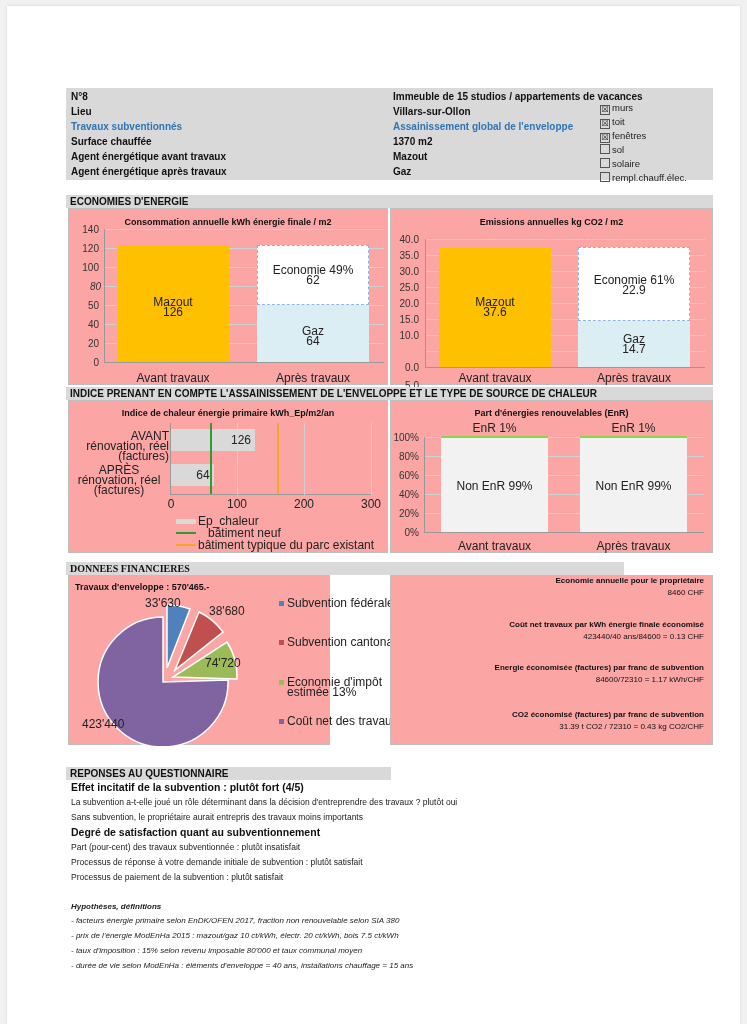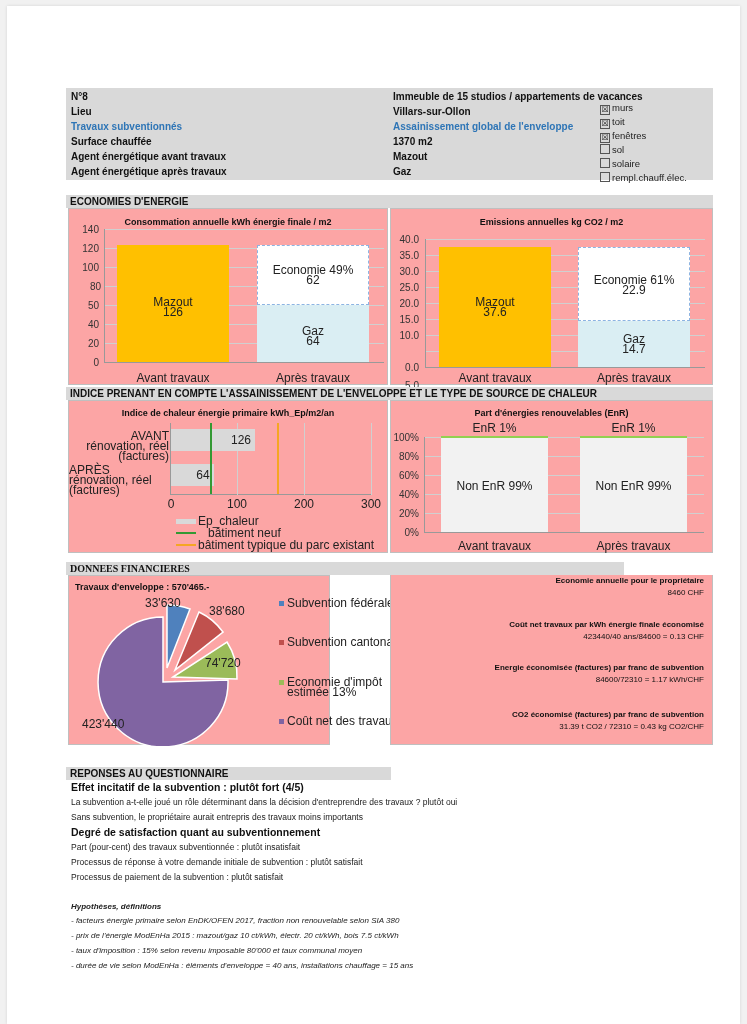--- a/index.html
+++ b/index.html
@@ -49,21 +49,21 @@
 <div class="chk" style="left:600px;top:157px;"><span class="box"></span><span>solaire</span></div>
 <div class="chk" style="left:600px;top:171px;"><span class="box"></span><span>rempl.chauff.élec.</span></div>
 
 <div class="sect" style="left:66px;top:195px;width:647px;">ECONOMIES D'ENERGIE</div>
 
 <div class="panel" style="left:68px;top:208px;width:320px;height:177px;">
   <div class="ctitle" style="top:8px;">Consommation annuelle kWh énergie finale / m2</div>
   <div class="tick" style="left:2px;top:15px;">140</div>
   <div class="tick" style="left:2px;top:34px;">120</div>
   <div class="tick" style="left:2px;top:53px;">100</div>
-  <div class="tick" style="left:4px;top:72px;">80</div>
+  <div class="tick" style="left:4px;top:72px;font-style:italic;">80</div>
   <div class="tick" style="left:2px;top:91px;">50</div>
   <div class="tick" style="left:2px;top:110px;">40</div>
   <div class="tick" style="left:2px;top:129px;">20</div>
   <div class="tick" style="left:2px;top:148px;">0</div>
   <div class="gl" style="left:35px;width:280px;top:20px;"></div>
   <div class="gl" style="left:35px;width:280px;top:39px;"></div>
   <div class="gl" style="left:35px;width:280px;top:58px;"></div>
   <div class="gl" style="left:35px;width:280px;top:77px;"></div>
   <div class="gl" style="left:35px;width:280px;top:96px;"></div>
   <div class="gl" style="left:35px;width:280px;top:115px;"></div>
@@ -109,21 +109,21 @@
   <div class="lbl" style="left:187px;top:66px;width:112px;"><span>Economie 61%</span><br><span>22.9</span></div>
   <div class="lbl" style="left:48px;top:164px;width:112px;">Avant travaux</div>
   <div class="lbl" style="left:187px;top:164px;width:112px;">Après travaux</div>
 </div>
 
 <div class="sect" style="left:66px;top:387px;width:647px;">INDICE PRENANT EN COMPTE L'ASSAINISSEMENT DE L'ENVELOPPE ET LE TYPE DE SOURCE DE CHALEUR</div>
 
 <div class="panel" style="left:68px;top:400px;width:320px;height:153px;">
   <div class="ctitle" style="top:7px;">Indice de chaleur énergie primaire kWh_Ep/m2/an</div>
   <div class="lbl" style="left:0px;top:30px;width:100px;text-align:right;"><span>AVANT rénovation, réel</span><br><span>(factures)</span></div>
-  <div class="lbl" style="left:0px;top:64px;width:100px;text-align:left;"><span>APRÈS rénovation, réel</span><br><span>(factures)</span></div>
+  <div class="lbl" style="left:0px;top:64px;width:100px;text-align:center;"><span>APRÈS rénovation, réel</span><br><span>(factures)</span></div>
   <div class="abs" style="left:101px;top:22px;width:1px;height:72px;background:#999;"></div>
   <div class="abs" style="left:101px;top:93px;width:201px;height:1px;background:#999;"></div>
   <div class="abs" style="left:168px;top:22px;width:1px;height:72px;background:#d0d0d0;"></div>
   <div class="abs" style="left:235px;top:22px;width:1px;height:72px;background:#d0d0d0;"></div>
   <div class="abs" style="left:302px;top:22px;width:1px;height:72px;background:#d0d0d0;"></div>
   <div class="abs" style="left:102px;top:28px;width:84px;height:22px;background:#d9d9d9;"></div>
   <div class="lbl" style="left:160px;top:34px;width:24px;">126</div>
   <div class="abs" style="left:102px;top:63px;width:43px;height:22px;background:#d9d9d9;"></div>
   <div class="lbl" style="left:125px;top:69px;width:18px;">64</div>
   <div class="abs" style="left:141px;top:22px;width:2px;height:71px;background:#339933;"></div>

